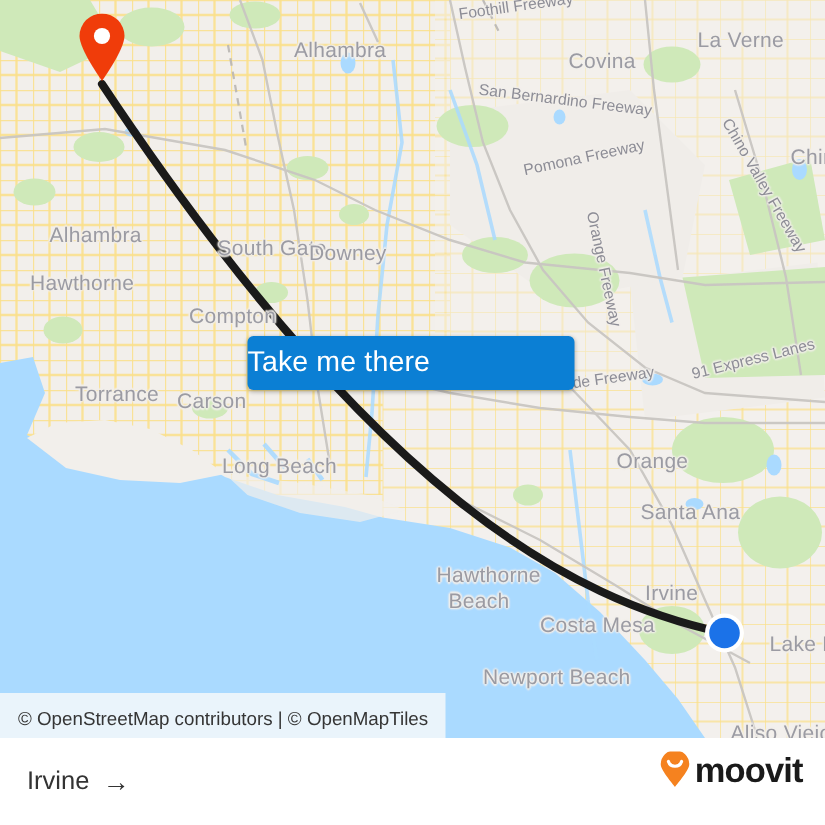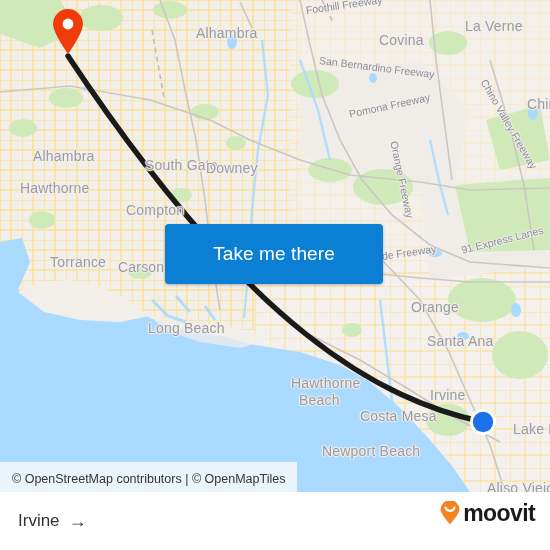--- a/index.html
+++ b/index.html
@@ -26,25 +26,25 @@
       0 1px 1px #f2efeb, 0 -1px 1px #f2efeb;
   }
   .city{font-size:13px;letter-spacing:.2px;}
   .city.big{font-size:14px;}
   .hwy{font-size:10.5px;color:#8d8d96;font-weight:400;}
 
   
   #cta{
     position:absolute;
     left:165px;top:224px;
-    width:218px;height:60px;
+    width:218px;height:36px;
     background:#0b7fd4;
     border-radius:4px;
     box-shadow:0 1px 3px rgba(0,0,0,.28);
-    display:flex;align-items:center;justify-content:center;
+    display:flex;align-items:center;
     cursor:pointer;
     border:none;
     padding:0;
   }
   #cta span{
     color:#ffffff;font-size:19px;font-family:"Liberation Sans", sans-serif;
     letter-spacing:.1px;
   }
 
   
@@ -197,21 +197,21 @@
         <div class="maplabel city big" style="left: 465px; top: 18px;">La Verne</div>
         <div class="maplabel city big" style="left: 527px; top: 96px;">Chin</div>
         <div class="maplabel city big" style="left: 33px; top: 148px;">Alhambra</div>
         <div class="maplabel city big" style="left: 145px; top: 157px;">South Gate</div>
         <div class="maplabel city big" style="left: 206px; top: 160px;">Downey</div>
         <div class="maplabel city big" style="left: 20px; top: 180px;">Hawthorne</div>
         <div class="maplabel city big" style="left: 126px; top: 202px;">Compton</div>
         <div class="maplabel city big" style="left: 50px; top: 254px;">Torrance</div>
         <div class="maplabel city big" style="left: 118px; top: 259px;">Carson</div>
         <div class="maplabel city big" style="left: 362px; top: 225px;">on</div>
-        <div class="maplabel city big" style="left: 148px; top: 320px; text-align: right;">Long Beach</div>
+        <div class="maplabel city big" style="left: 148px; top: 302px; text-align: right;">Long Beach</div>
         <div class="maplabel city big" style="left: 411px; top: 299px;">Orange</div>
         <div class="maplabel city big" style="left: 383px; top: 333px; margin-left: 44px;">Santa Ana</div>
         <div class="maplabel city big" style="left: 291px; top: 375px;">Hawthorne</div>
         <div class="maplabel city big" style="left: 299px; top: 392px;">Beach</div>
         <div class="maplabel city big" style="left: 430px; top: 387px;">Irvine</div>
         <div class="maplabel city big" style="left: 513px; top: 421px;">Lake F</div>
         <div class="maplabel city big" style="left: 360px; top: 408px;">Costa Mesa</div>
         <div class="maplabel city big" style="left: 322px; top: 443px;">Newport Beach</div>
         <div class="maplabel city big" style="left: 487px; top: 480px;">Aliso Viejo</div>
       </div>

